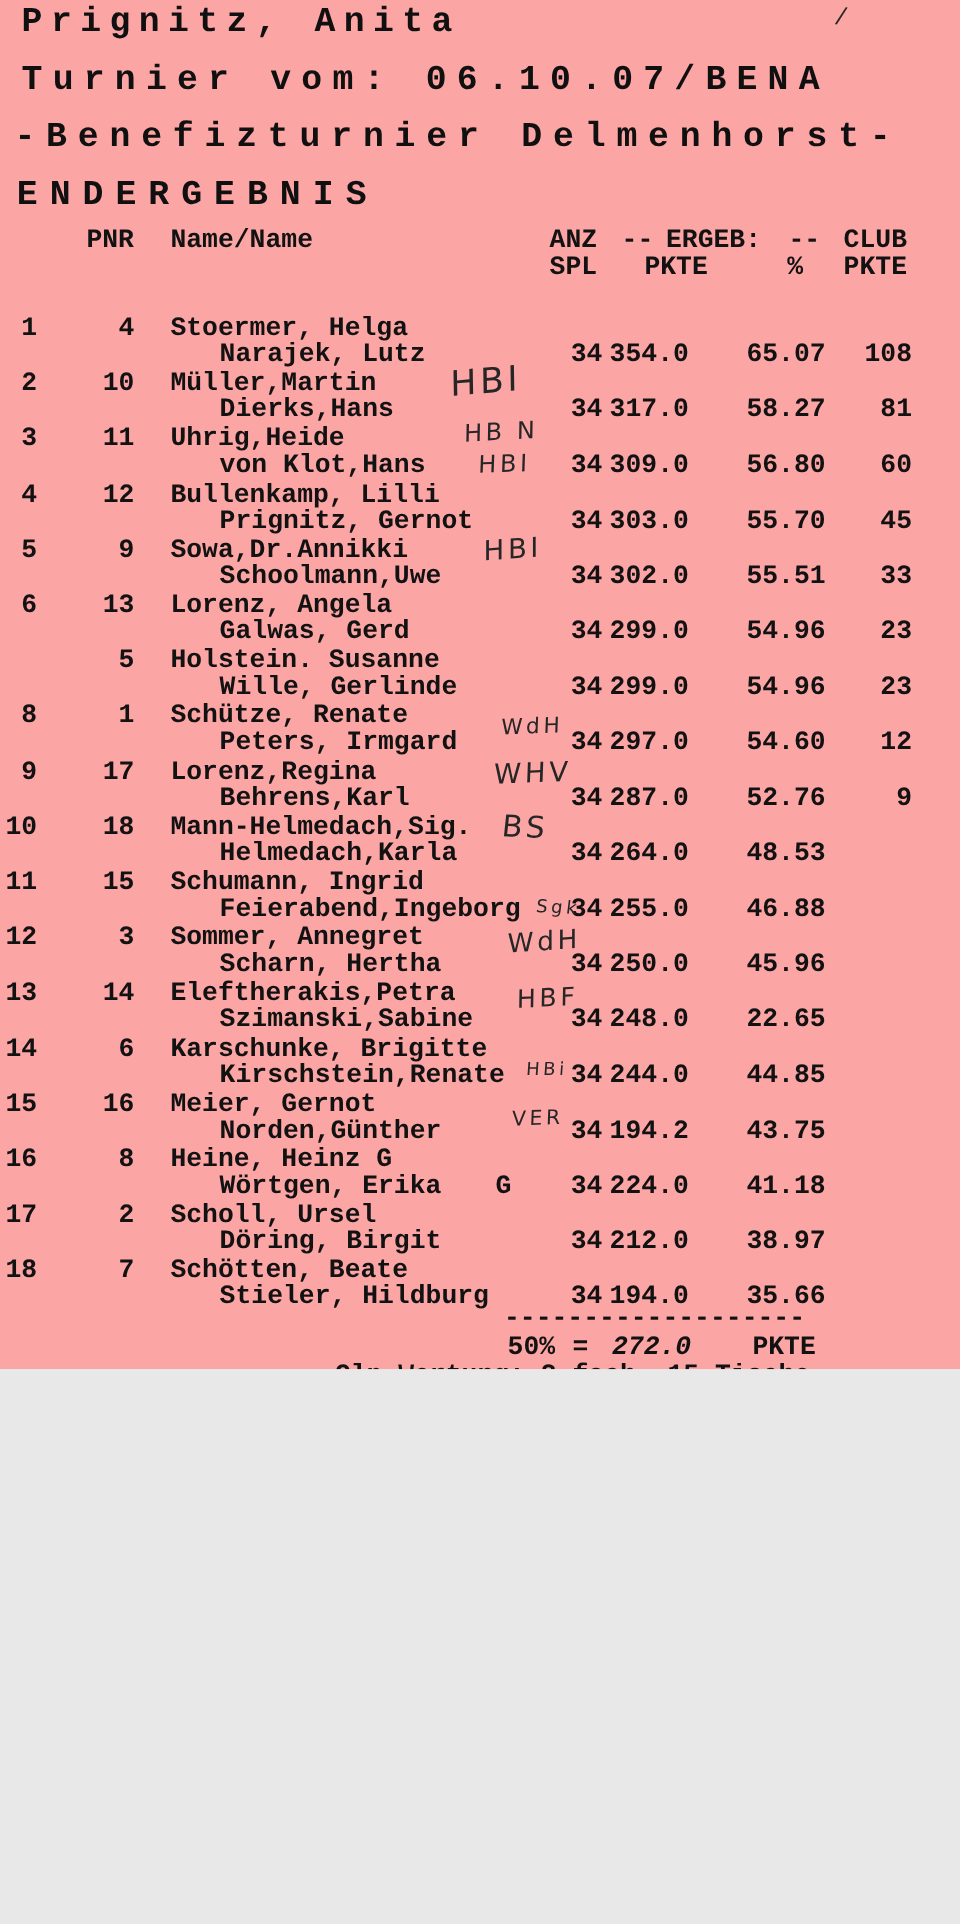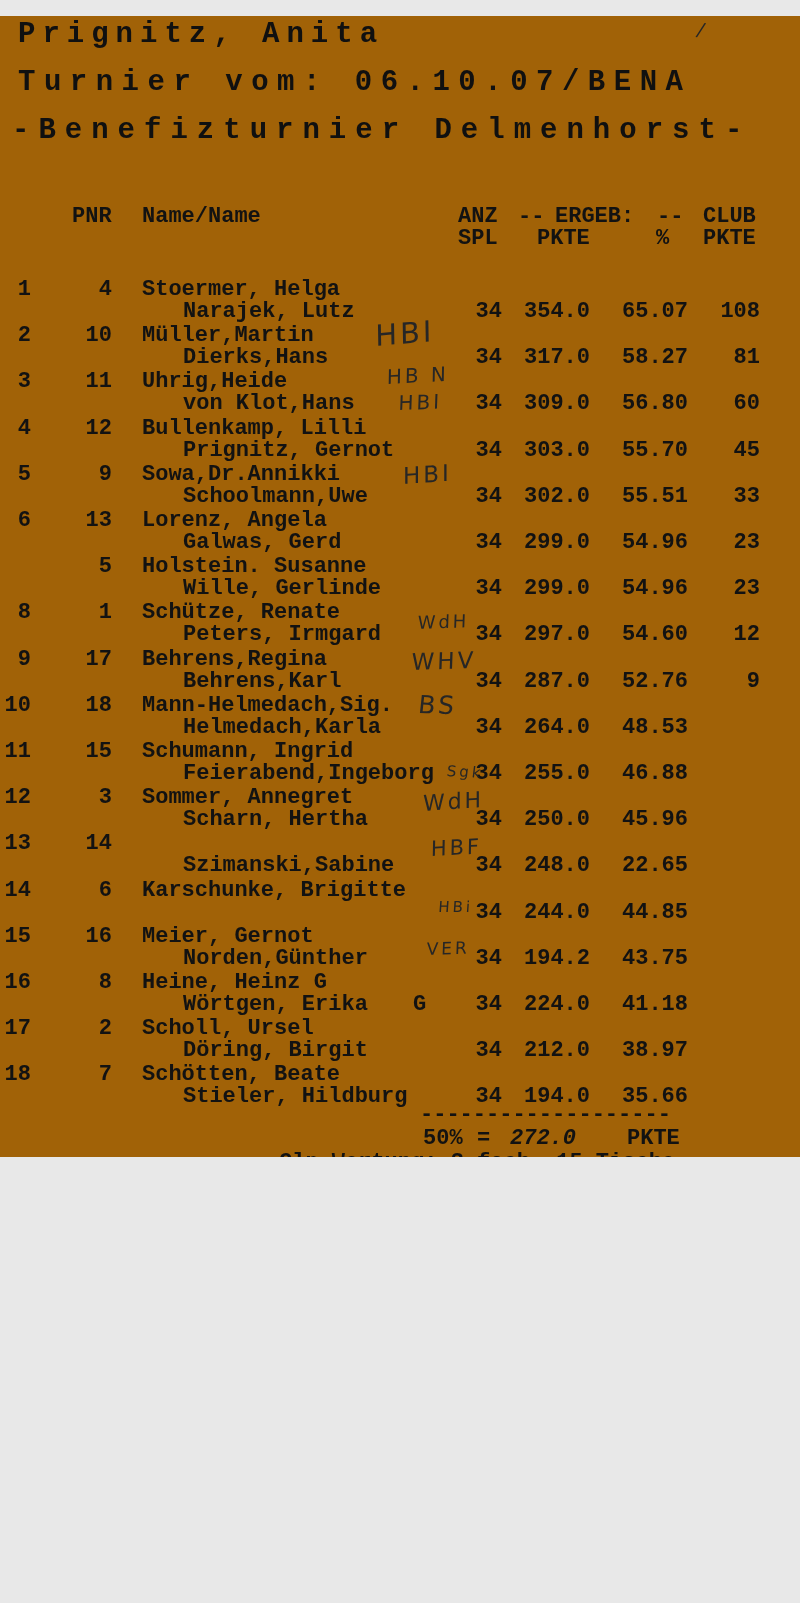--- a/index.html
+++ b/index.html
@@ -1,18 +1,18 @@
 <!DOCTYPE html>
 <html><head>
 <meta charset="utf-8">
 <style>
   html,body{margin:0;padding:0;background:#e8e8e8;}
   .page{
-    position:relative;width:800px;height:1141px;margin:16px auto;
-    background:#a16207;overflow:hidden;
+    position:relative;width:800px;height:1141px;margin:0 auto;
+    background:#fca5a5;overflow:hidden;
     font-family:"Liberation Mono","DejaVu Sans Mono",monospace;
     color:#141414;
   }
   .abs{position:absolute;white-space:pre;}
   
   .title{font-weight:bold;font-size:29px;line-height:30px;color:#101010;}
   .t1{left:18px;top:4px;letter-spacing:7px;}
   .t2{left:18px;top:52px;letter-spacing:8.5px;}
   .t3{left:12px;top:100px;letter-spacing:9px;}
   .t4{left:14px;top:148px;letter-spacing:10px;}
@@ -20,21 +20,21 @@
   .cell{font-weight:bold;font-size:22px;line-height:22px;color:#121212;}
   .hdr{font-weight:bold;font-size:22px;line-height:22px;color:#121212;}
   .pair{position:absolute;left:0;width:800px;height:46px;}
   .pair span{position:absolute;display:block;white-space:pre;font-weight:bold;font-size:22px;line-height:22px;color:#121212;}
   .f-rank{left:0;top:0;width:31px;text-align:right;}
   .f-pnr{left:50px;top:0;width:62px;text-align:right;}
   .f-p1{left:142px;top:0;}
   .f-p2{left:183px;top:22px;}
   .f-extra{left:413px;top:22px;}
   .f-anz{left:455px;top:22px;width:47px;text-align:right;}
-  .f-pkte{left:508px;top:22px;width:82px;text-align:right;}
+  .f-pkte{left:508px;top:22px;width:82px;}
   .f-pct{left:606px;top:22px;width:82px;text-align:right;}
   .f-club{left:702px;top:22px;width:58px;text-align:right;}
   
   .ink{
     position:absolute;white-space:pre;
     font-family:"DejaVu Sans",sans-serif;
     color:#262626;letter-spacing:3px;font-weight:400;
     transform-origin:left top;
   }
   
@@ -44,20 +44,21 @@
   .edge3{left:-4px;top:1596px;width:810px;height:3px;background:#2a2a2a;transform:rotate(0.15deg);}
 </style>
 </head>
 <body>
 
 <div class="page">
 
   <div class="abs title t1">Prignitz, Anita</div>
   <div class="abs title t2">Turnier vom: 06.10.07/BENA</div>
   <div class="abs title t3">-Benefizturnier Delmenhorst-</div>
+  <div class="abs title t4">ENDERGEBNIS</div>
 
   <div>
     <div class="abs hdr" style="left:72px;top:190px;">PNR</div>
     <div class="abs hdr" style="left:142px;top:190px;">Name/Name</div>
     <div class="abs hdr" style="left:458px;top:190px;">ANZ</div>
     <div class="abs hdr" style="left:518px;top:190px;">--</div>
     <div class="abs hdr" style="left:555px;top:190px;">ERGEB:</div>
     <div class="abs hdr" style="left:657px;top:190px;">--</div>
     <div class="abs hdr" style="left:703px;top:190px;">CLUB</div>
     <div class="abs hdr" style="left:458px;top:212px;">SPL</div>
@@ -151,21 +152,21 @@
     <span class="f-p2">Peters, Irmgard</span>
     <span class="f-extra"></span>
     <span class="f-anz">34</span>
     <span class="f-pkte">297.0</span>
     <span class="f-pct">54.60</span>
     <span class="f-club">12</span>
   </div>
       <div class="pair" style="top: 632.6px;">
     <span class="f-rank">9</span>
     <span class="f-pnr">17</span>
-    <span class="f-p1">Behrens,Regina</span>
+    <span class="f-p1">Lorenz,Regina</span>
     <span class="f-p2">Behrens,Karl</span>
     <span class="f-extra"></span>
     <span class="f-anz">34</span>
     <span class="f-pkte">287.0</span>
     <span class="f-pct">52.76</span>
     <span class="f-club">9</span>
   </div>
       <div class="pair" style="top: 678.8px;">
     <span class="f-rank">10</span>
     <span class="f-pnr">18</span>
@@ -195,31 +196,33 @@
     <span class="f-p2">Scharn, Hertha</span>
     <span class="f-extra"></span>
     <span class="f-anz">34</span>
     <span class="f-pkte">250.0</span>
     <span class="f-pct">45.96</span>
     <span class="f-club"></span>
   </div>
       <div class="pair" style="top: 817.4px;">
     <span class="f-rank">13</span>
     <span class="f-pnr">14</span>
+    <span class="f-p1">Eleftherakis,Petra</span>
     <span class="f-p2">Szimanski,Sabine</span>
     <span class="f-extra"></span>
     <span class="f-anz">34</span>
     <span class="f-pkte">248.0</span>
     <span class="f-pct">22.65</span>
     <span class="f-club"></span>
   </div>
       <div class="pair" style="top: 863.6px;">
     <span class="f-rank">14</span>
     <span class="f-pnr">6</span>
     <span class="f-p1">Karschunke, Brigitte</span>
+    <span class="f-p2">Kirschstein,Renate</span>
     <span class="f-extra"></span>
     <span class="f-anz">34</span>
     <span class="f-pkte">244.0</span>
     <span class="f-pct">44.85</span>
     <span class="f-club"></span>
   </div>
       <div class="pair" style="top: 909.8px;">
     <span class="f-rank">15</span>
     <span class="f-pnr">16</span>
     <span class="f-p1">Meier, Gernot</span>

